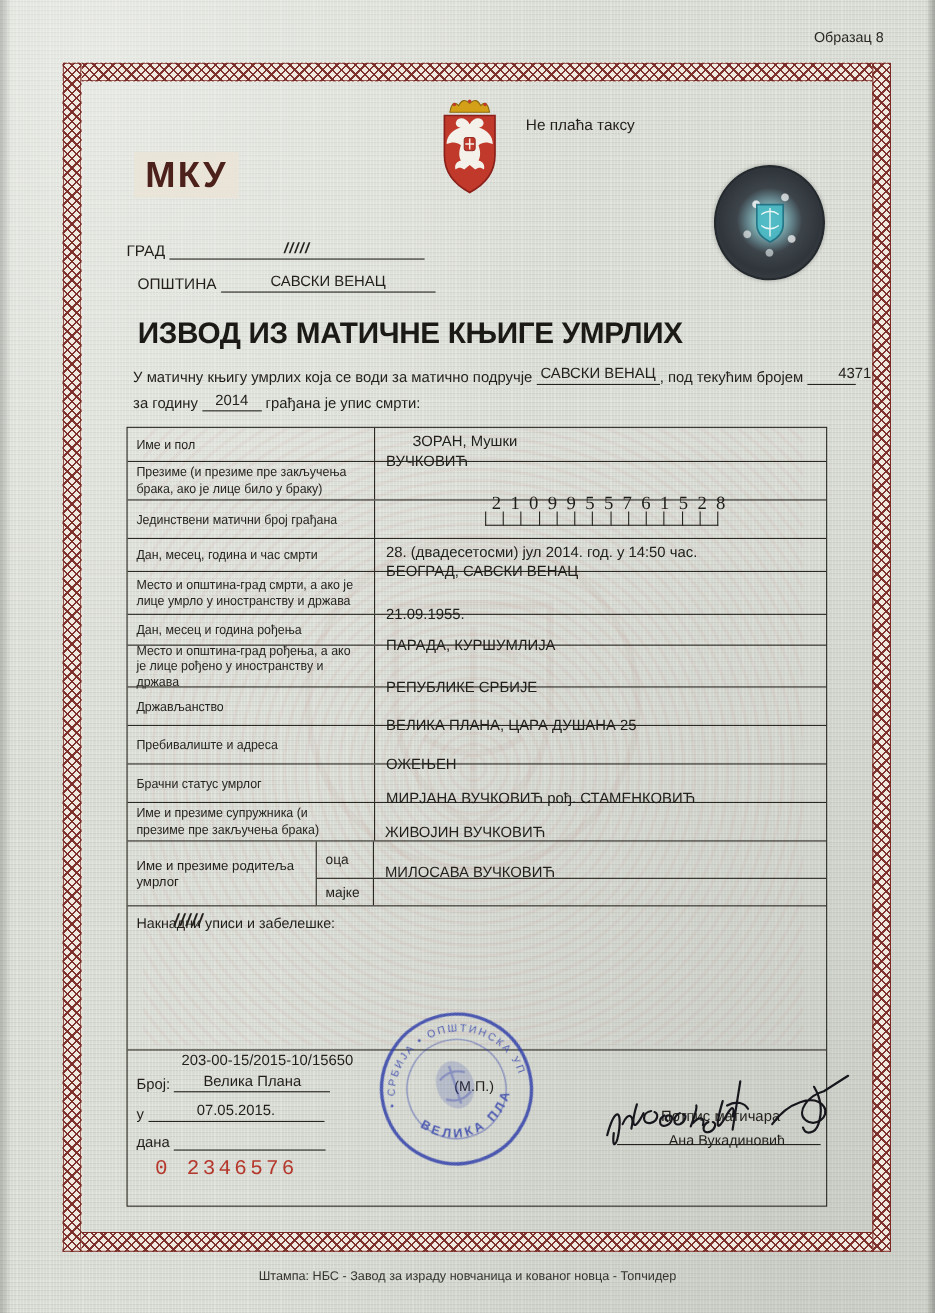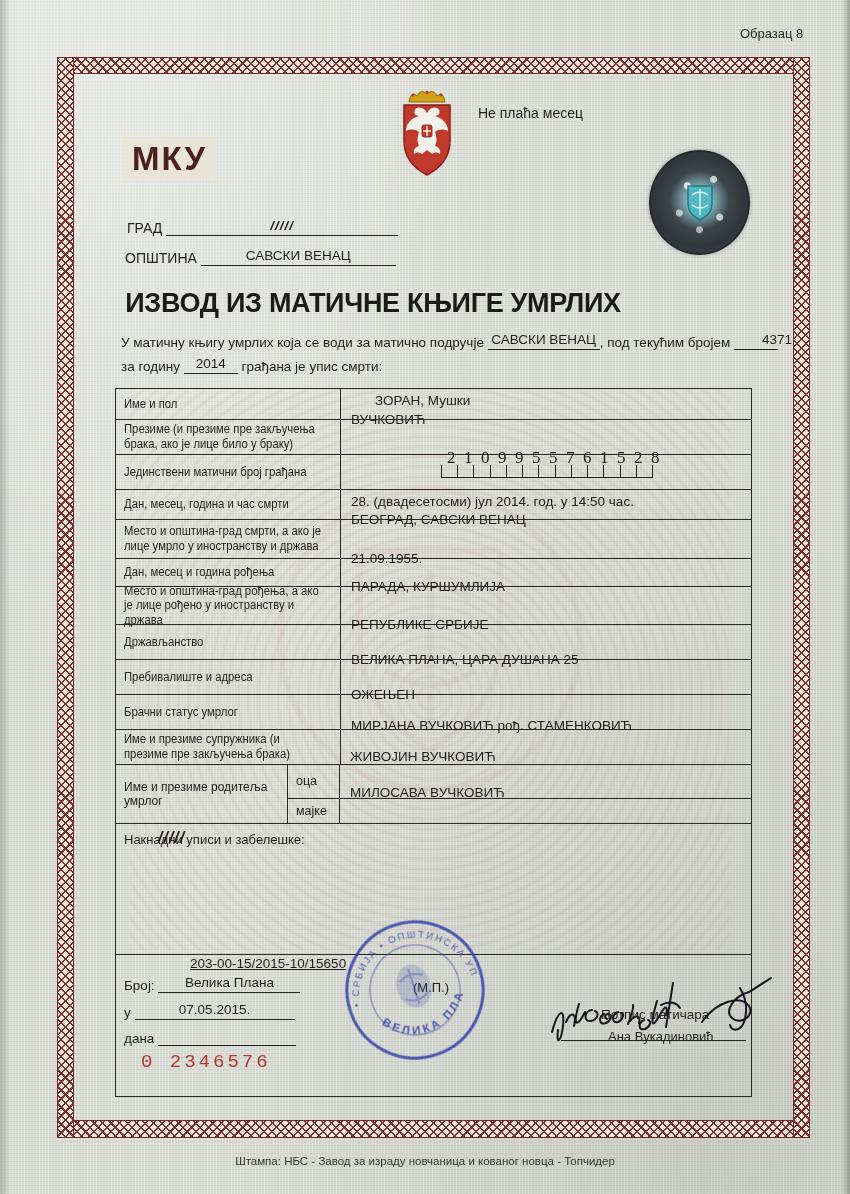--- a/index.html
+++ b/index.html
@@ -145,30 +145,30 @@
     <path d="M10,15 Q12,3 18,9 Q22,1 28,7 Q34,1 38,9 Q44,3 46,15 Z" fill="#d4a017" stroke="#8a6a10" stroke-width="1"></path>
     <circle cx="14" cy="8" r="1.6" fill="#c0392b"></circle>
       <circle cx="28" cy="5" r="1.6" fill="#c0392b"></circle>
       <circle cx="42" cy="8" r="1.6" fill="#c0392b"></circle>
     <path d="M5,18 h46 v36 q0,22 -23,34 q-23,-12 -23,-34 Z" fill="#c0392b" stroke="#8b1f1a" stroke-width="1.5"></path>
     <path fill="#f4f1ea" d="M28,26 c-3,-6 -10,-7 -12,-3 c-2,3 1,6 4,6 c-8,2 -13,8 -13,15 c5,-2 9,-2 13,1 c-2,6 -2,10 0,14 c-4,1 -6,4 -5,8 c3,-2 5,-2 8,0 l5,-4 l5,4 c3,-2 5,-2 8,0 c1,-4 -1,-7 -5,-8 c2,-4 2,-8 0,-14 c4,-3 8,-3 13,-1 c0,-7 -5,-13 -13,-15 c3,0 6,-3 4,-6 c-2,-4 -9,-3 -12,3 Z"></path>
     <rect x="23" y="38" width="10" height="12" rx="2" fill="#c0392b" stroke="#8b1f1a" stroke-width=".8"></rect>
     <path d="M28,39 v10 M24,44 h8" stroke="#f4f1ea" stroke-width="1.4" fill="none"></path>
   </svg>
 
-  <div class="tax-note">Не плаћа месец</div>
+  <div class="tax-note">Не плаћа таксу</div>
 
   <div class="hologram">
     <svg width="30" height="40" viewBox="0 0 30 40">
       <path d="M3,3 h24 v18 q0,10 -12,16 q-12,-6 -12,-16 Z" fill="#49b8c4" stroke="#1b6f82" stroke-width="1.5" opacity=".9"></path>
       <path d="M15,6 v26 M7,12 q8,-6 16,0 M7,22 q8,6 16,0" stroke="#e8f6f6" stroke-width="1.3" fill="none"></path>
     </svg>
   </div>
 
-  <div class="hline" style="left:127px;top:220px;">
+  <div class="hline" style="left:115px;top:220px;">
     <span>ГРАД</span>&nbsp;
     <span class="fill" style="width:232px;">
       <span class="above hand">/////</span>
     </span>
   </div>
   <div class="hline" style="left:125px;top:250px;">
     <span>ОПШТИНА</span>&nbsp;
     <span class="fill" style="width:195px;">
       <span class="above">САВСКИ ВЕНАЦ</span>
     </span>
@@ -332,21 +332,21 @@
       </div>
     </div>
 
     <div class="notes rn">
       <span>Накнадни уписи и забелешке:</span>
       <span class="slash hand">/////</span>
     </div>
 
     <div class="bottomsep"></div>
 
-    <div class="babs ref" style="left:74px;top:567px;text-decoration:underline;">203-00-15/2015-10/15650</div>
+    <div class="babs ref" style="left:49px;top:567px;">203-00-15/2015-10/15650</div>
 
     <div class="babs bline" style="left:8px;top:588px;">
       <span>Број:</span>&nbsp;
       <span class="fill" style="width:142px;">
         <span class="above">Велика Плана</span>
       </span>
     </div>
     <div class="babs bline" style="left:8px;top:615px;">
       <span>у</span>&nbsp;
       <span class="fill" style="width:160px;">

